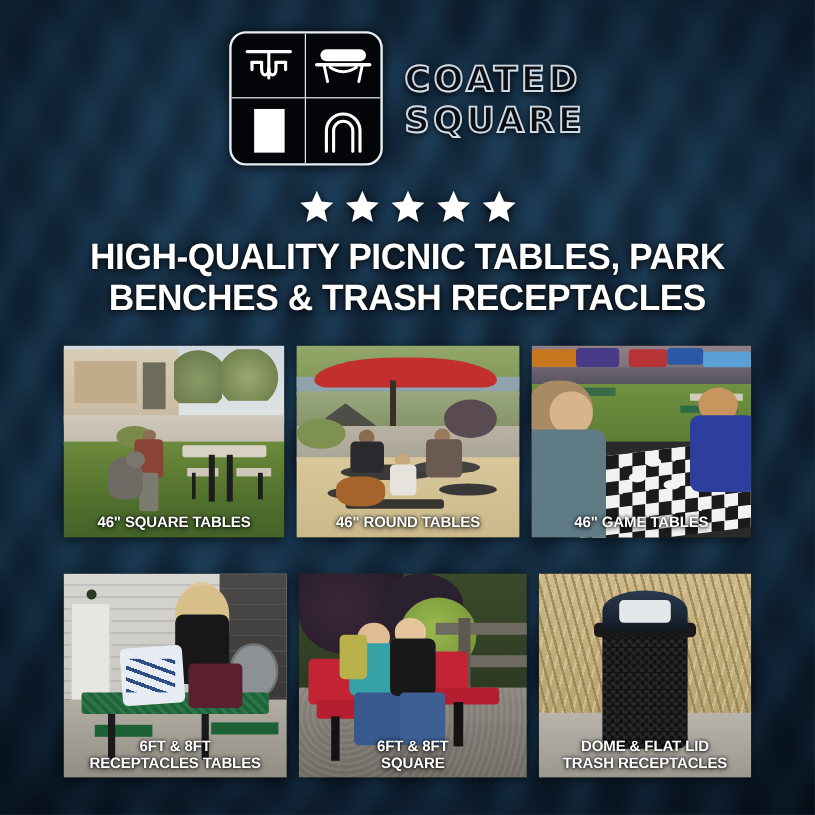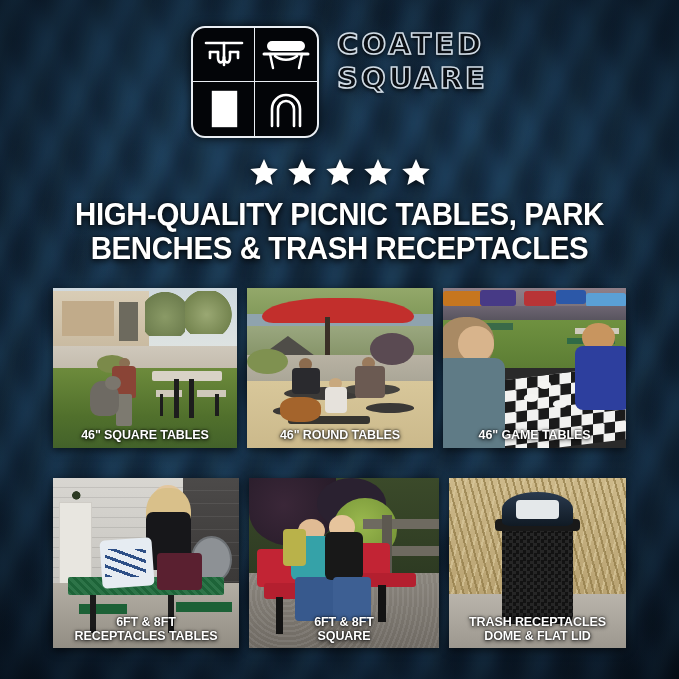--- a/index.html
+++ b/index.html
@@ -66,21 +66,21 @@
     position: absolute; inset: 0; pointer-events: none;
     background: radial-gradient(ellipse 80% 75% at 50% 46%,
       rgba(0,0,0,0) 42%, rgba(2,8,16,0.55) 88%, rgba(1,5,11,0.8) 100%);
   }
 
   .content { position: relative; z-index: 5; }
 
   
   .logo-row {
     position: absolute; left: 0; right: 0; top: 26px;
-    display: flex; justify-content: center; gap: 18px;
+    display: flex; align-items: center; justify-content: center; gap: 18px;
   }
   .logo-mark {
     width: 128px; height: 112px;
     border: 2px solid #e9eef3;
     border-radius: 14px;
     background: #030508;
     display: grid;
     grid-template-columns: 1fr 1fr;
     grid-template-rows: 1fr 1fr;
     overflow: hidden;
@@ -469,20 +469,20 @@
 
             <div class="obj" style="left:30%;top:26%;width:40%;height:60%;background:#121212;border-radius:6px 6px 8px 8px"></div>
             <div class="obj" style="left:30%;top:26%;width:40%;height:60%;background:repeating-conic-gradient(#ffffff16 0% 25%,#00000000 0% 50%) 0 0/7px 7px;border-radius:6px 6px 8px 8px"></div>
 
             <div class="obj" style="left:26%;top:24%;width:48%;height:7%;background:#191919;border-radius:4px"></div>
 
             <div class="obj" style="left:30%;top:8%;width:40%;height:20%;background:linear-gradient(180deg,#2a3a4e,#101a24);border-radius:50% 50% 12% 12%"></div>
             <div class="obj" style="left:38%;top:13%;width:24%;height:11%;background:#e4e8ea;border-radius:4px"></div>
           </div>
           <div class="cap cap-2">
+            <div>DOME &amp; FLAT LID</div>
             <div>TRASH RECEPTACLES</div>
-            <div>DOME &amp; FLAT LID</div>
           </div>
         </div>
       </div>
     </div>
   </div>
 </div>
 
 </body></html>

